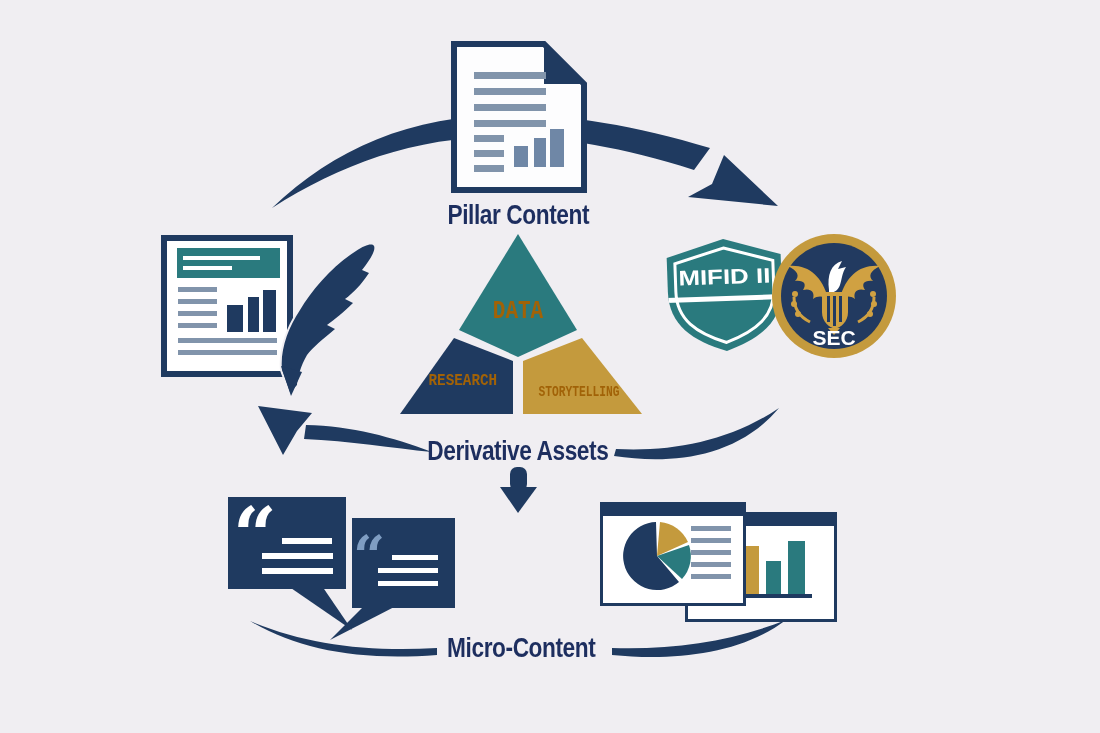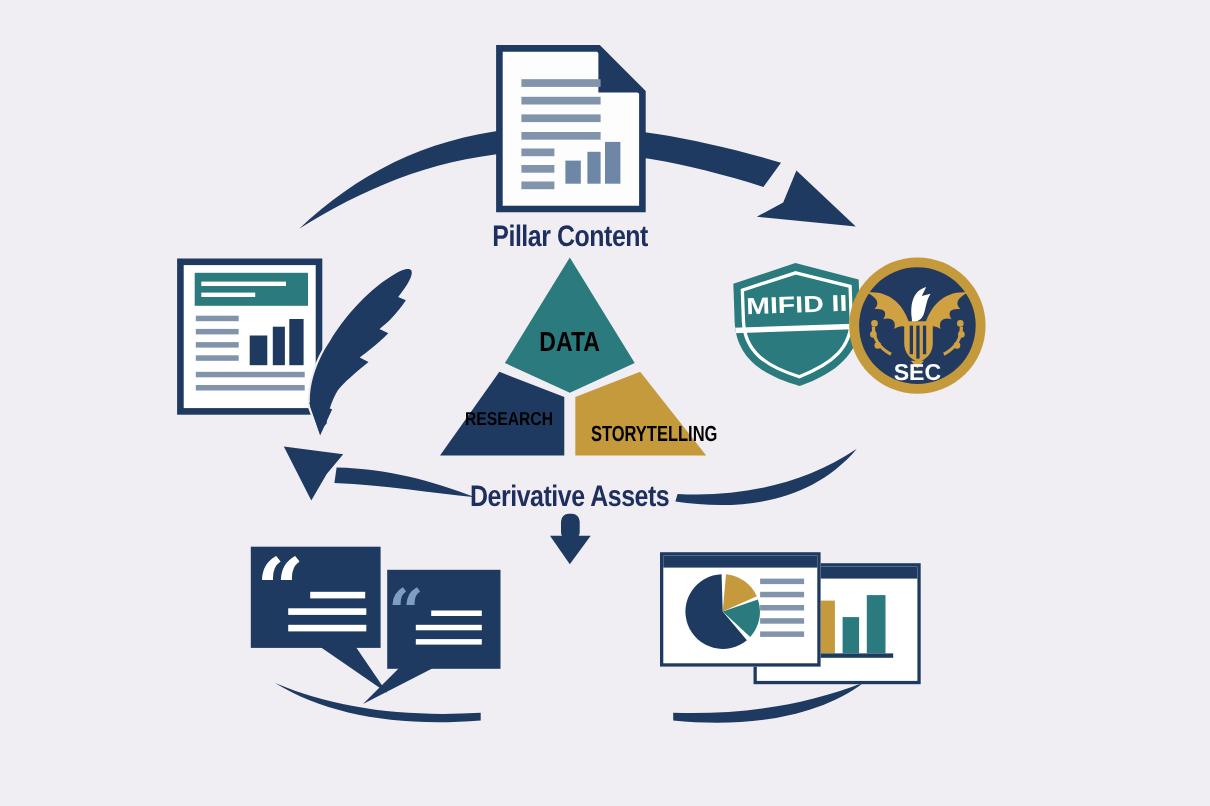--- a/index.html
+++ b/index.html
@@ -8,21 +8,21 @@
   .canvas{position:relative;width:1100px;height:733px;background:#f0eef2;}
   svg{display:block;}
   .layer{position:absolute;left:0;top:0;z-index:1;}
   .card{position:absolute;z-index:2;}
   .navy{fill:#1f3a60}.teal{fill:#2a7a7e}.gold{fill:#c49a3d}
   .slate{fill:#8194ab}.slate2{fill:#6f87a6}.white{fill:#ffffff}
   .label{position:absolute;z-index:3;color:#1d2e5f;font-weight:bold;
          text-align:center;white-space:nowrap;}
   .label .squeeze{display:inline-block;transform:scaleX(0.84);transform-origin:center;}
   .cycle-label{font-size:27px;letter-spacing:-0.5px;}
-  .pyr-label{color:#000000;z-index:3;}
+  .pyr-label{color:#a16207;z-index:3;font-family:Liberation Mono, monospace;}
   .quote{position:absolute;z-index:3;font-family:"DejaVu Serif",serif;
          font-weight:bold;line-height:1;}
   .chart-card{position:absolute;background:#ffffff;border:3px solid #1f3a60;z-index:2;}
   .chart-card .titlebar{height:11px;background:#1f3a60;}
 </style>
 </head>
 <body>
 
 <div class="canvas">
 
@@ -164,24 +164,27 @@
       <rect class="slate" x="88" y="58" width="40" height="5"></rect>
     </svg>
   </div>
 
   <div class="label cycle-label" style="left:398px;top:436px;width:240px;">
     <span class="squeeze">Derivative Assets</span>
   </div>
   <div class="label cycle-label" style="left:398px;top:200px;width:240px;">
     <span class="squeeze">Pillar Content</span>
   </div>
+  <div class="label cycle-label" style="left:401px;top:633px;width:240px;">
+    <span class="squeeze">Micro-Content</span>
+  </div>
 
   <div class="label pyr-label" style="left:468px;top:297px;width:100px;font-size:25px;">
     <span class="squeeze">DATA</span>
   </div>
   <div class="label pyr-label" style="left:408px;top:371px;width:110px;font-size:17px;">
     <span class="squeeze">RESEARCH</span>
   </div>
-  <div class="label pyr-label" style="left:518px;top:384px;width:122px;font-size:20px;">
+  <div class="label pyr-label" style="left:518px;top:384px;width:122px;font-size:15px;">
     <span class="squeeze" style="transform:scaleX(0.75);">STORYTELLING</span>
   </div>
 
 </div>
 
 </body></html>

